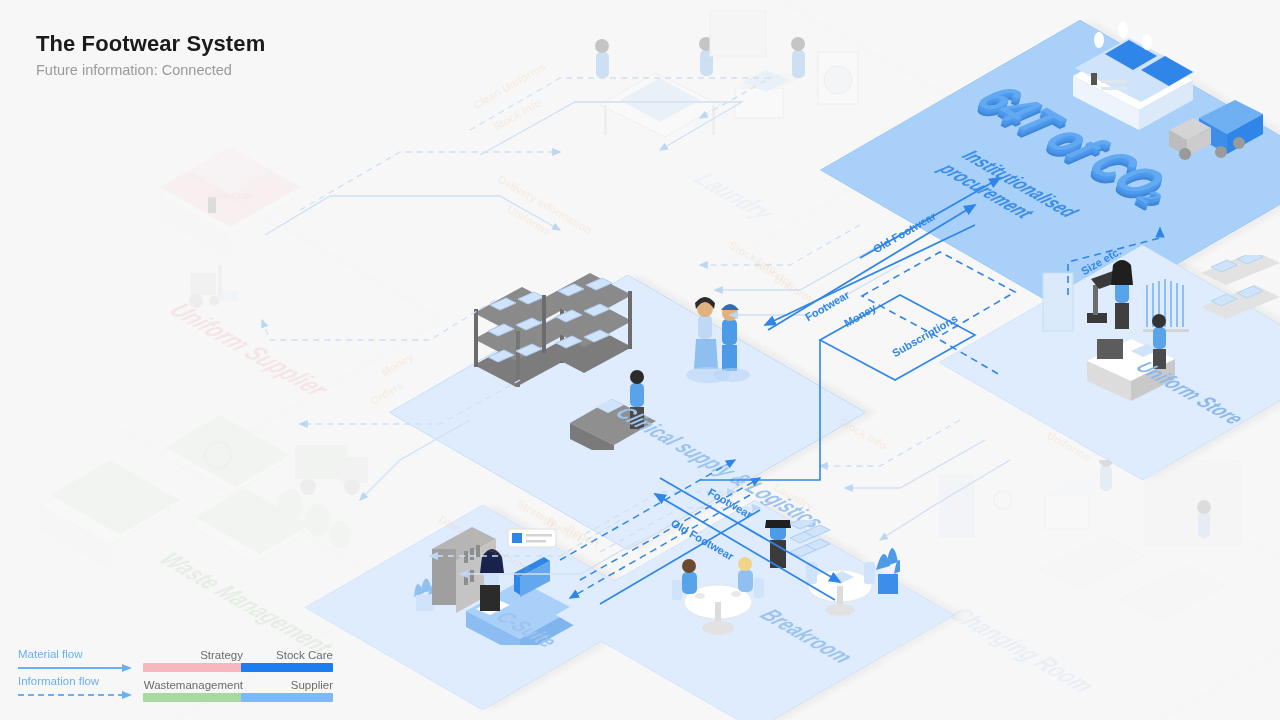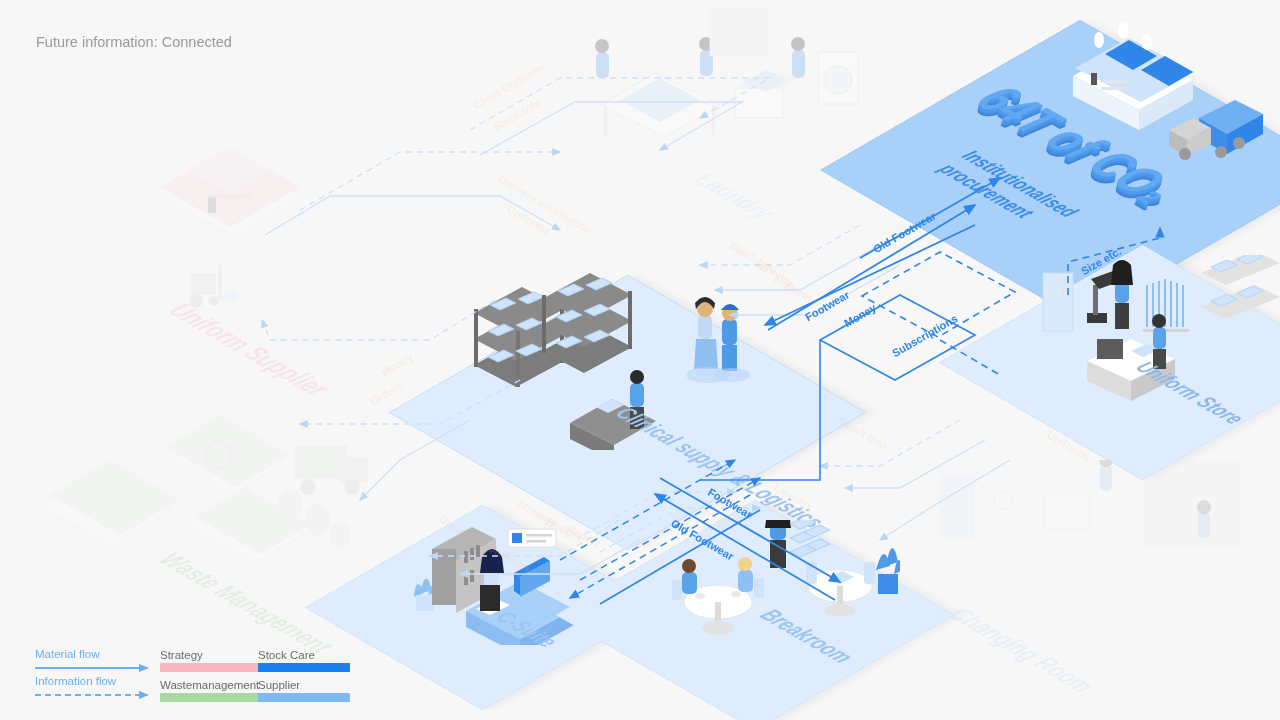--- a/index.html
+++ b/index.html
@@ -55,38 +55,39 @@
     transform-origin:0 50%;
     pointer-events:none;
   }
   .flab.up{transform:rotate(-30deg);}
   .flab.dn{transform:rotate(30deg);}
 
   
   svg.links{position:absolute;left:0;top:0;width:1280px;height:720px;overflow:visible;}
 
   
-  #legend{left:30px;top:648px;width:330px;height:56px;}
+  #legend{left:13px;top:648px;width:330px;height:56px;text-align:right;}
   #legend .flows{position:absolute;left:0;top:0;width:130px;}
   #legend .frow{height:27px;position:relative;}
   #legend .ftxt{font-size:11.5px;color:#6ab0f3;position:absolute;left:5px;top:0;}
   #legend .farrow{position:absolute;left:5px;top:16px;width:115px;height:8px;}
   #legend .swgroup{position:absolute;top:0;}
   #legend .swgroup .lbl{font-size:11.5px;color:#6b6b6b;line-height:14px;}
   #legend .swgroup .sw{height:9px;width:100%;margin-top:1px;margin-bottom:6px;border-radius:1px;}
 
   .fade{opacity:.16;}
   .fade-mid{opacity:.30;}
 </style>
 </head>
 <body>
 
 <div id="stage">
 
   <div class="abs" id="title-block">
+    <div class="t1">The Footwear System</div>
     <div class="t2">Future information: Connected</div>
   </div>
 
   <div class="plat shadow fade" style="left:30px;top:170px;width:300px;height:300px;--fill:#fbfbfb;--edge:#f3d3d8;">
     <div class="edge"></div>
     <div class="top"></div>
   </div>
 
   <div class="abs fade" style="left:150px;top:125px;width:160px;height:135px;">
     <svg viewBox="0 0 160 135" width="160" height="135">

